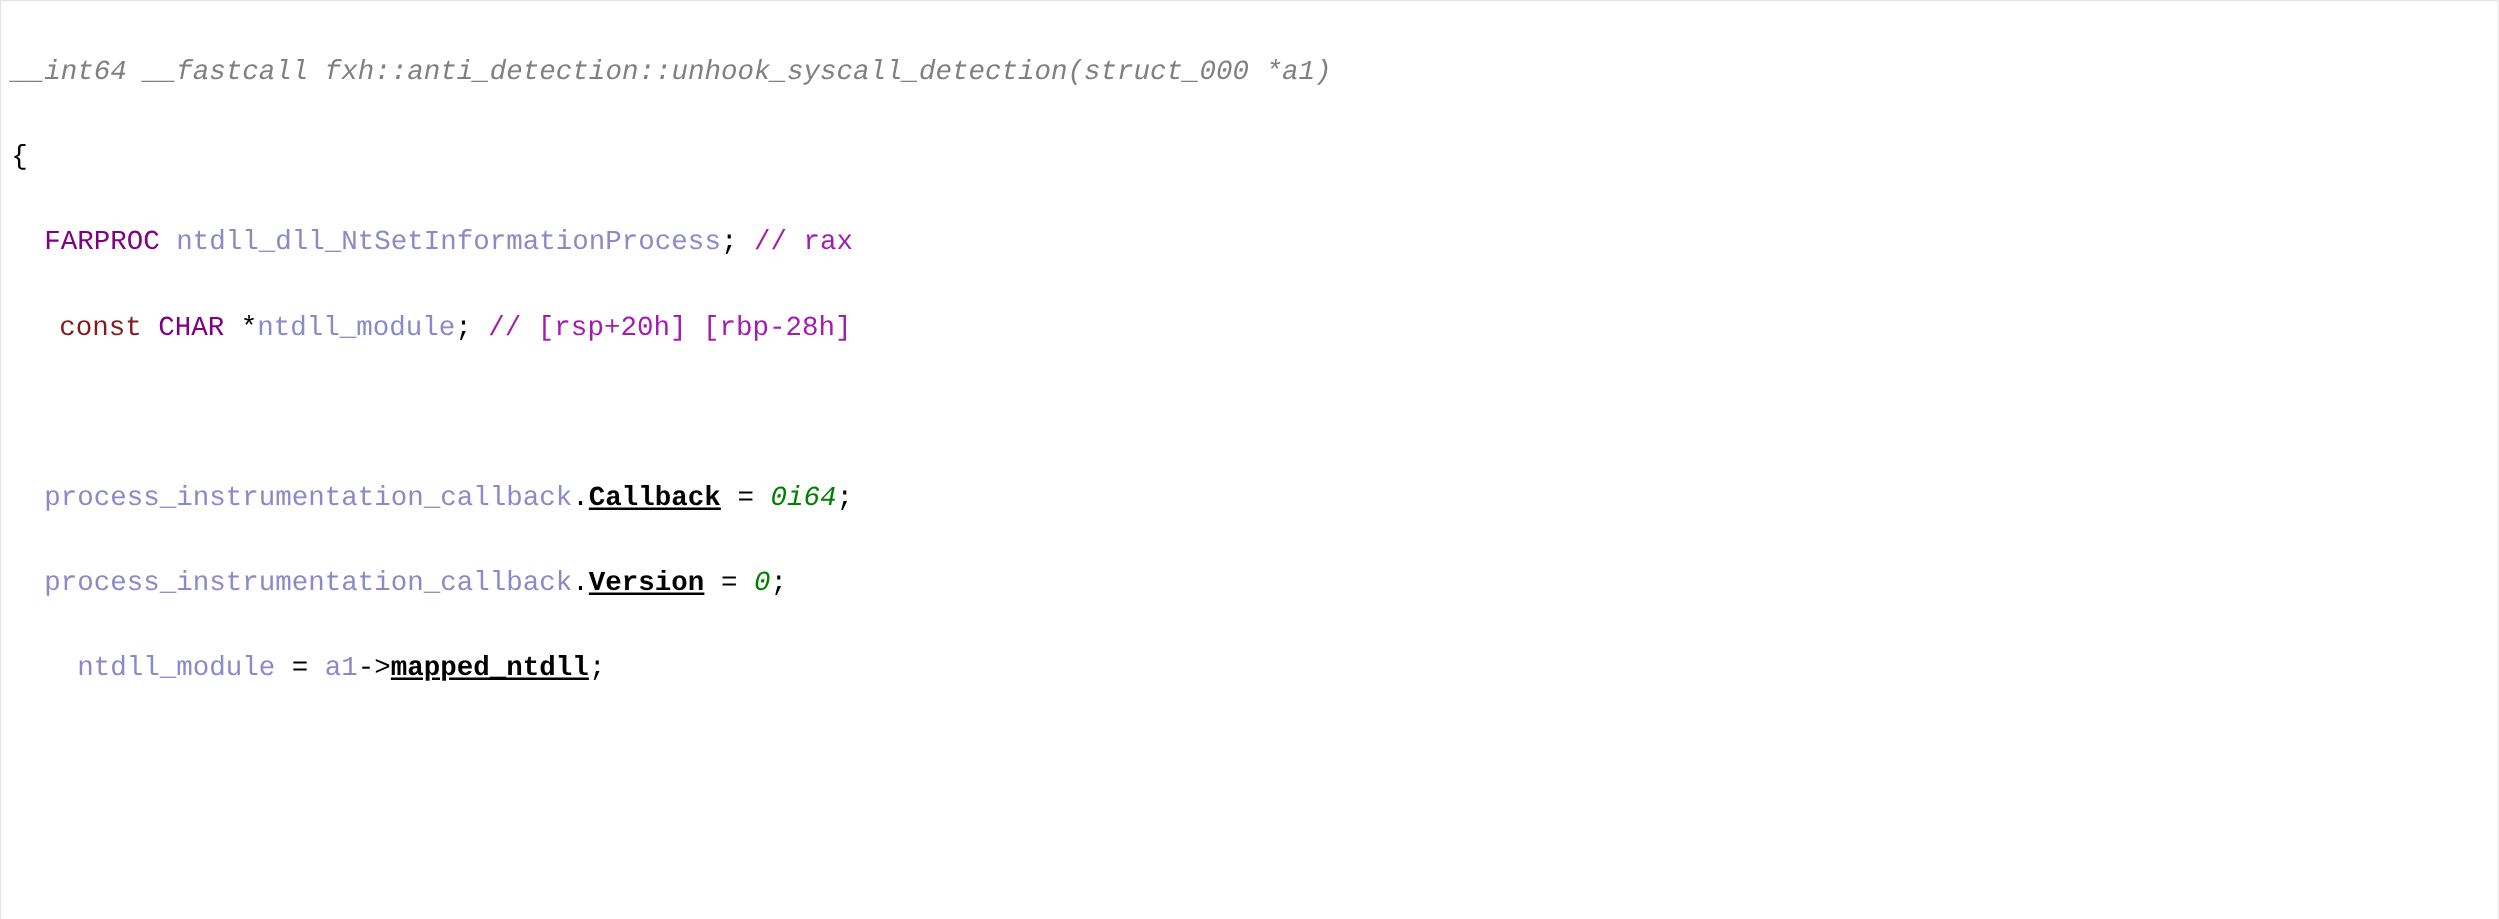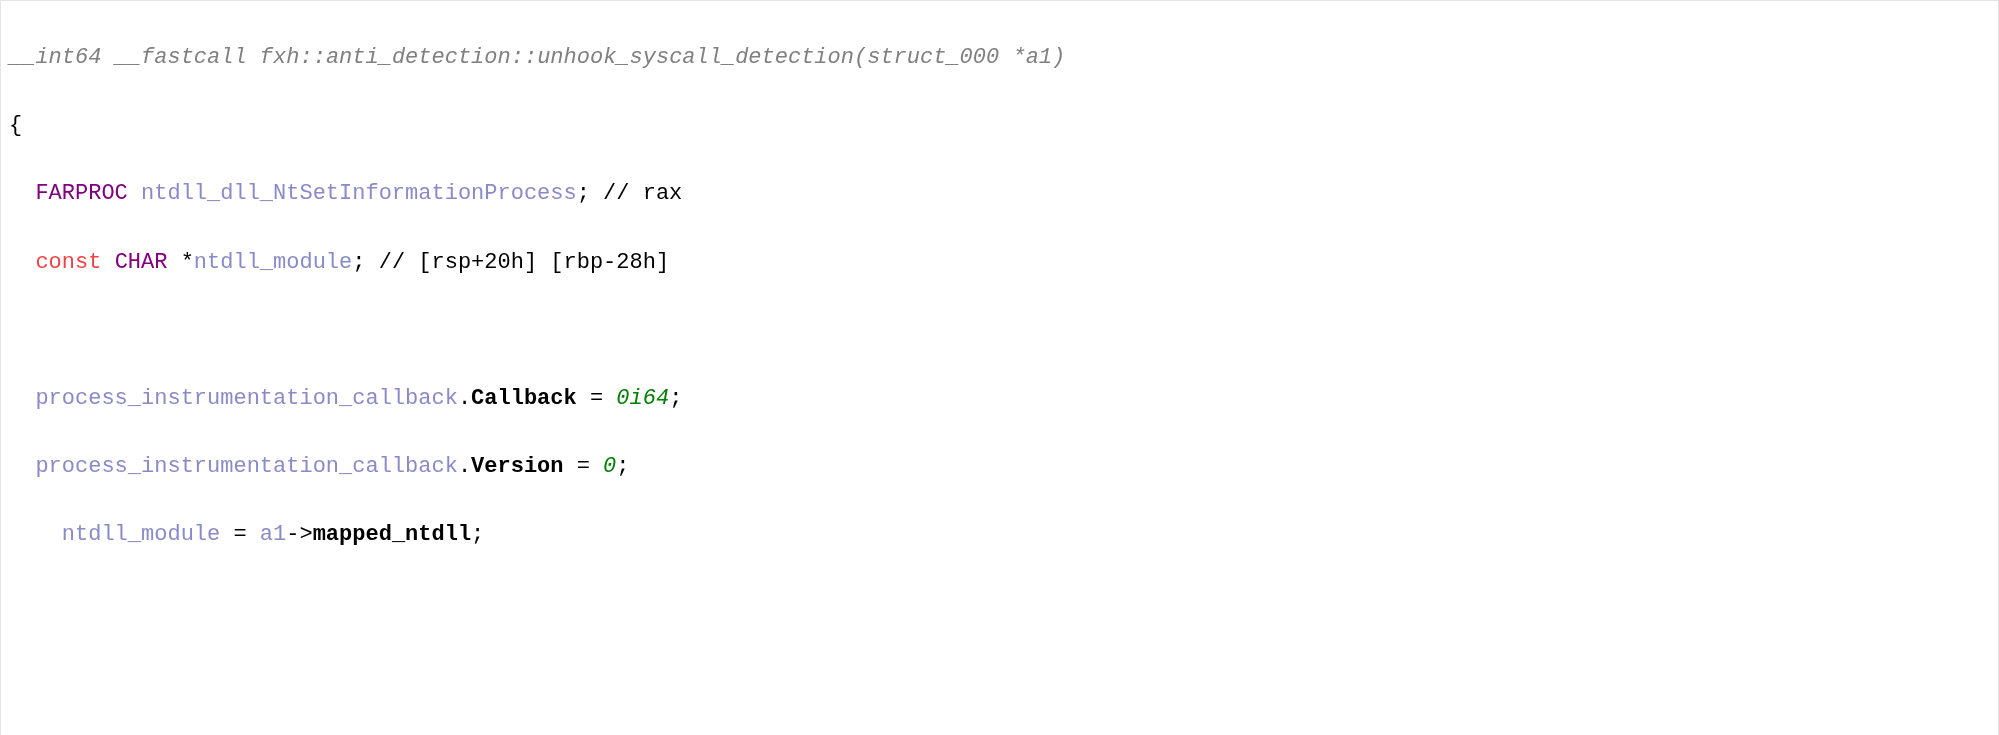--- a/index.html
+++ b/index.html
@@ -11,28 +11,28 @@
     line-height: 1.55;
     color: #000;
     width: 1999px;
   }
   .code-container {
     padding: 6px 8px 8px 8px;
     white-space: pre;
     border: 1px solid #e5e5e5;
   }
   .line { display: block; }
-  .kw   { color: #ef4444; }      
+  .kw   { color: #7f1d1d; margin-left: 12px; }      
   .type { color: #800080; margin-top: 20px; }      
   .var  { color: #8a8ac8; text-align: right; }      
   .num  { color: #008000; font-style: italic; }      
-  .cmt  { color: #000000; }      
+  .cmt  { color: #a21caf; }      
   .punc { color: #000; }         
   .ns   { color: #808080; font-style: italic; text-align: right; } 
-  .bold { font-weight: bold; }
+  .bold { font-weight: bold; text-decoration: underline; }
   .ital { font-style: italic; }
 </style>
 </head>
 <body>
 
 <div class="code-container">
 <span class="line"><span class="ns ital"><span>__int64</span> <span>__fastcall</span> <span>fxh</span>::<span>anti_detection</span>::<span>unhook_syscall_detection</span>(<span>struct_000</span> *<span>a1</span>)</span></span>
 <span class="line"><span class="punc">{</span></span>
 <span class="line">  <span class="type">FARPROC</span> <span class="var">ntdll_dll_NtSetInformationProcess</span><span class="punc">;</span> <span class="cmt">// rax</span></span>
 <span class="line">  <span class="kw">const</span> <span class="type">CHAR</span> <span class="punc">*</span><span class="var">ntdll_module</span><span class="punc">;</span> <span class="cmt">// [rsp+20h] [rbp-28h]</span></span>

